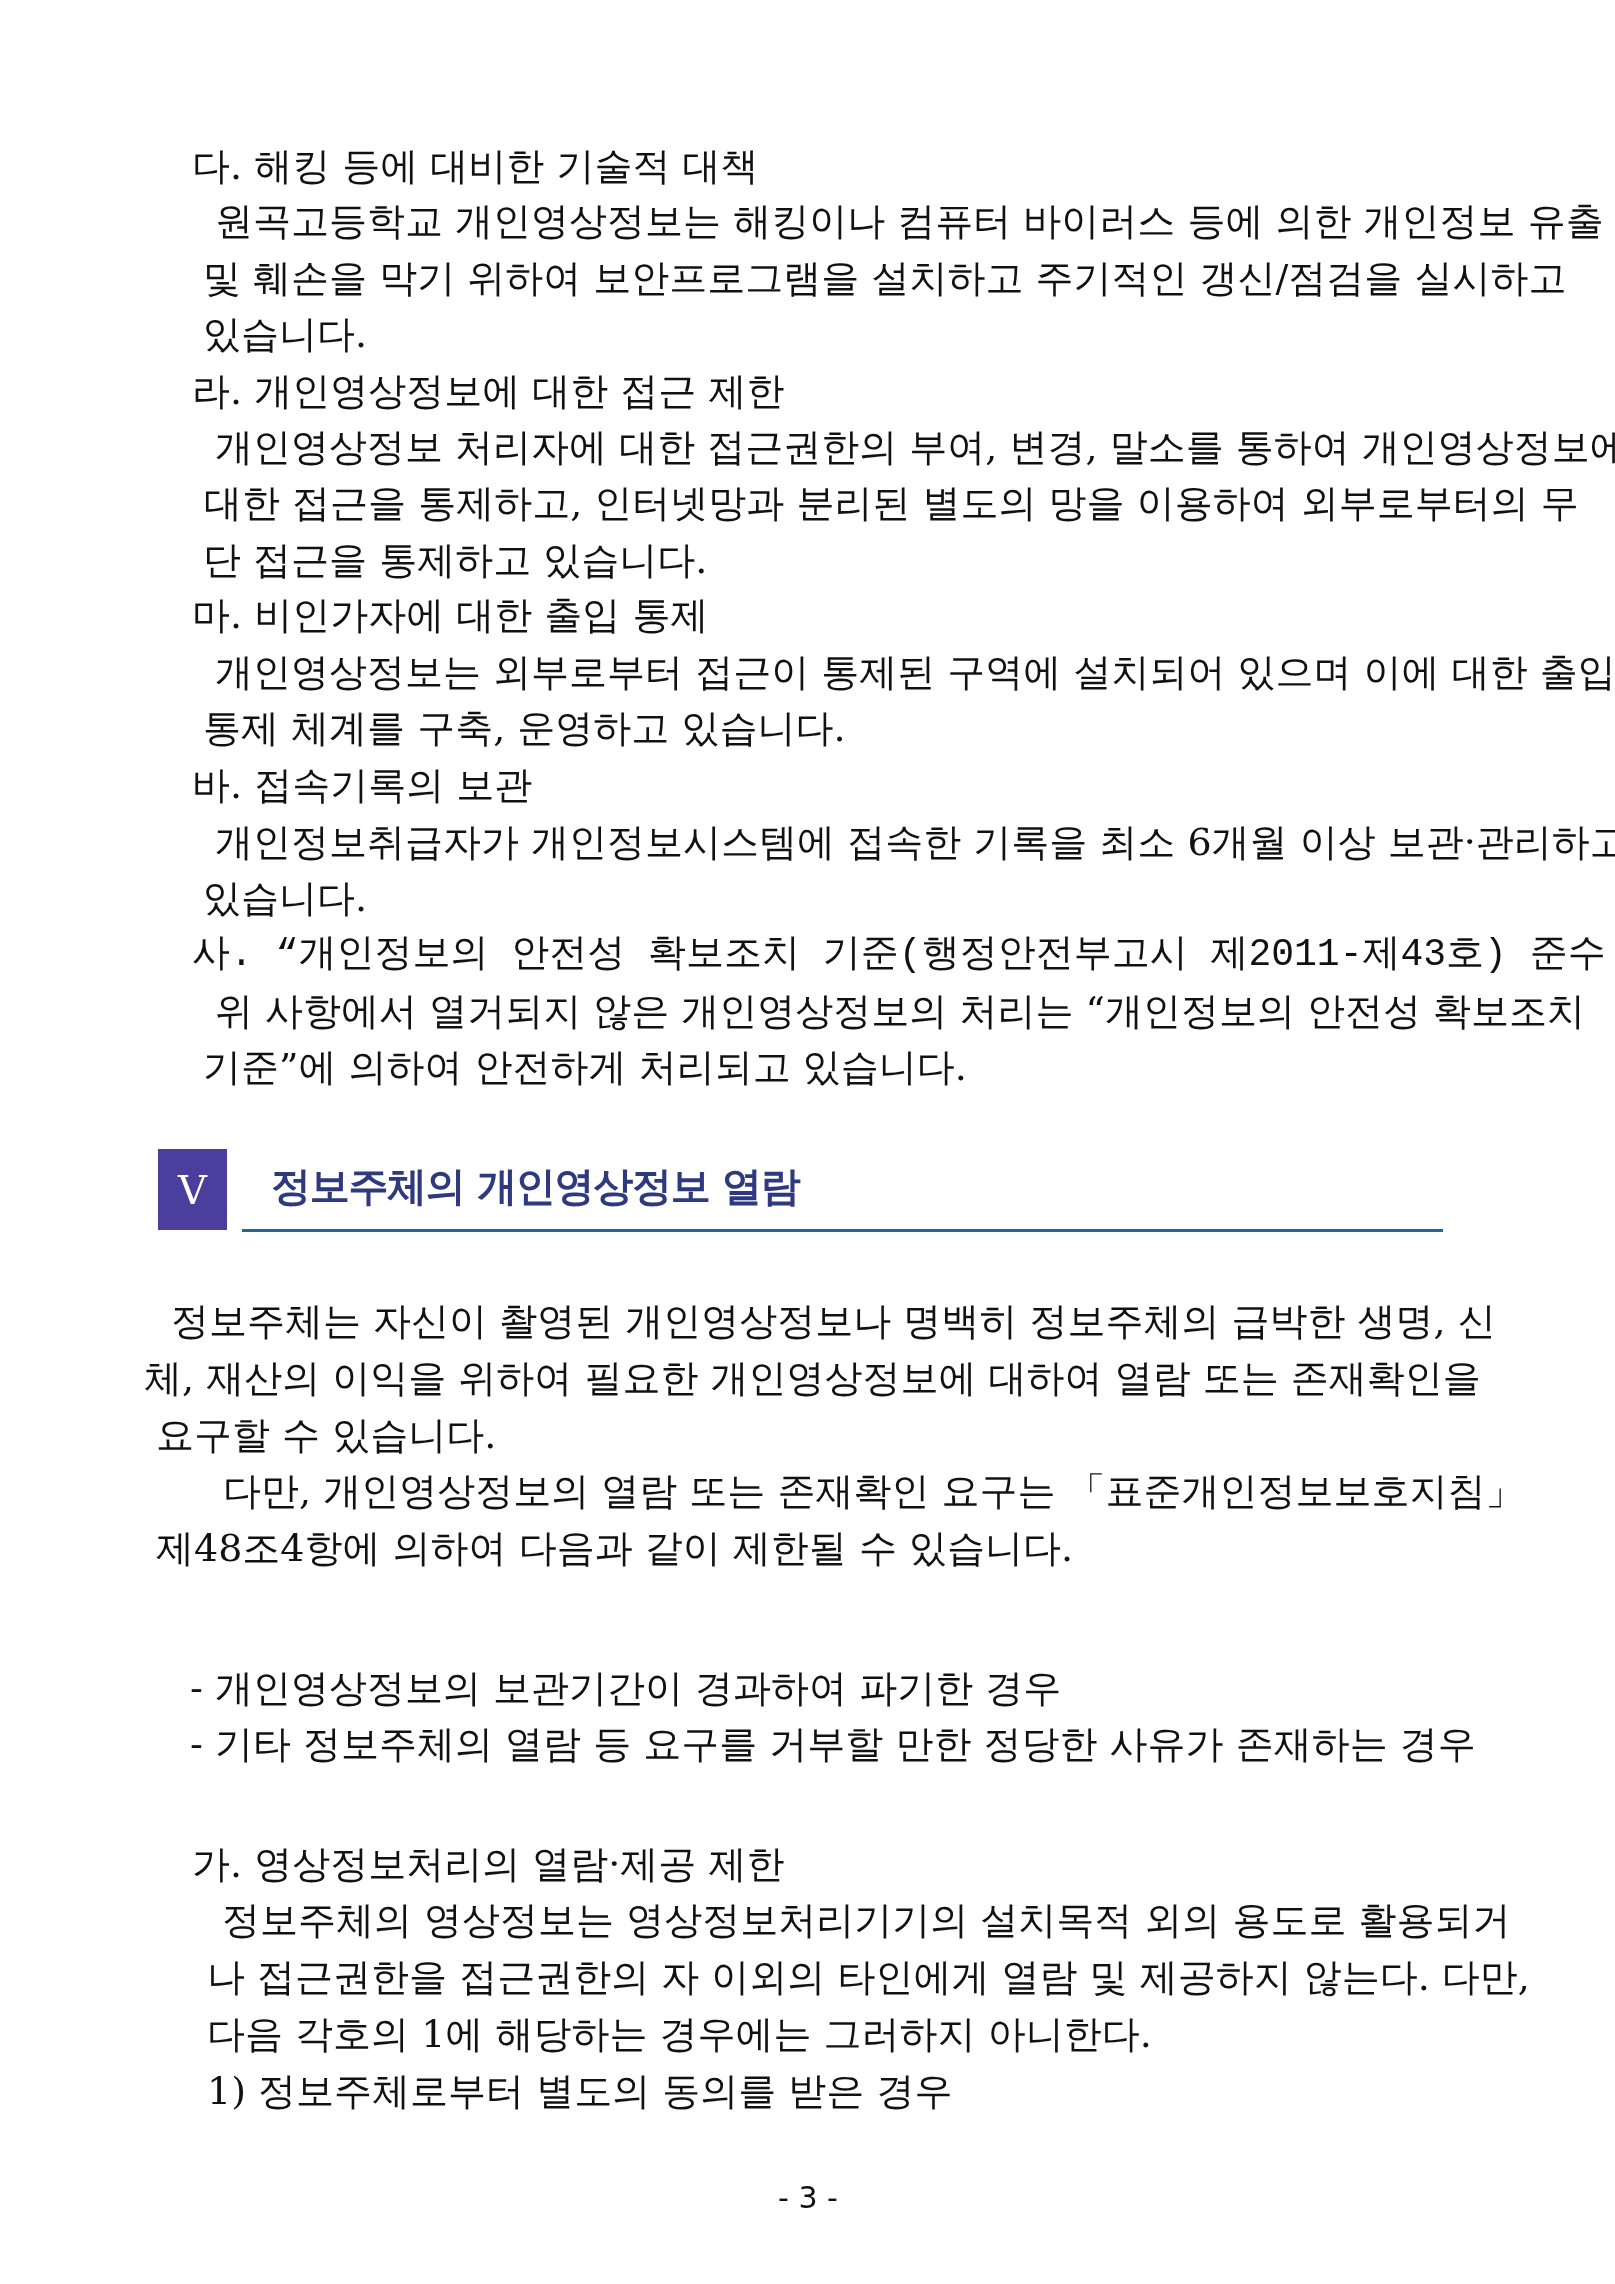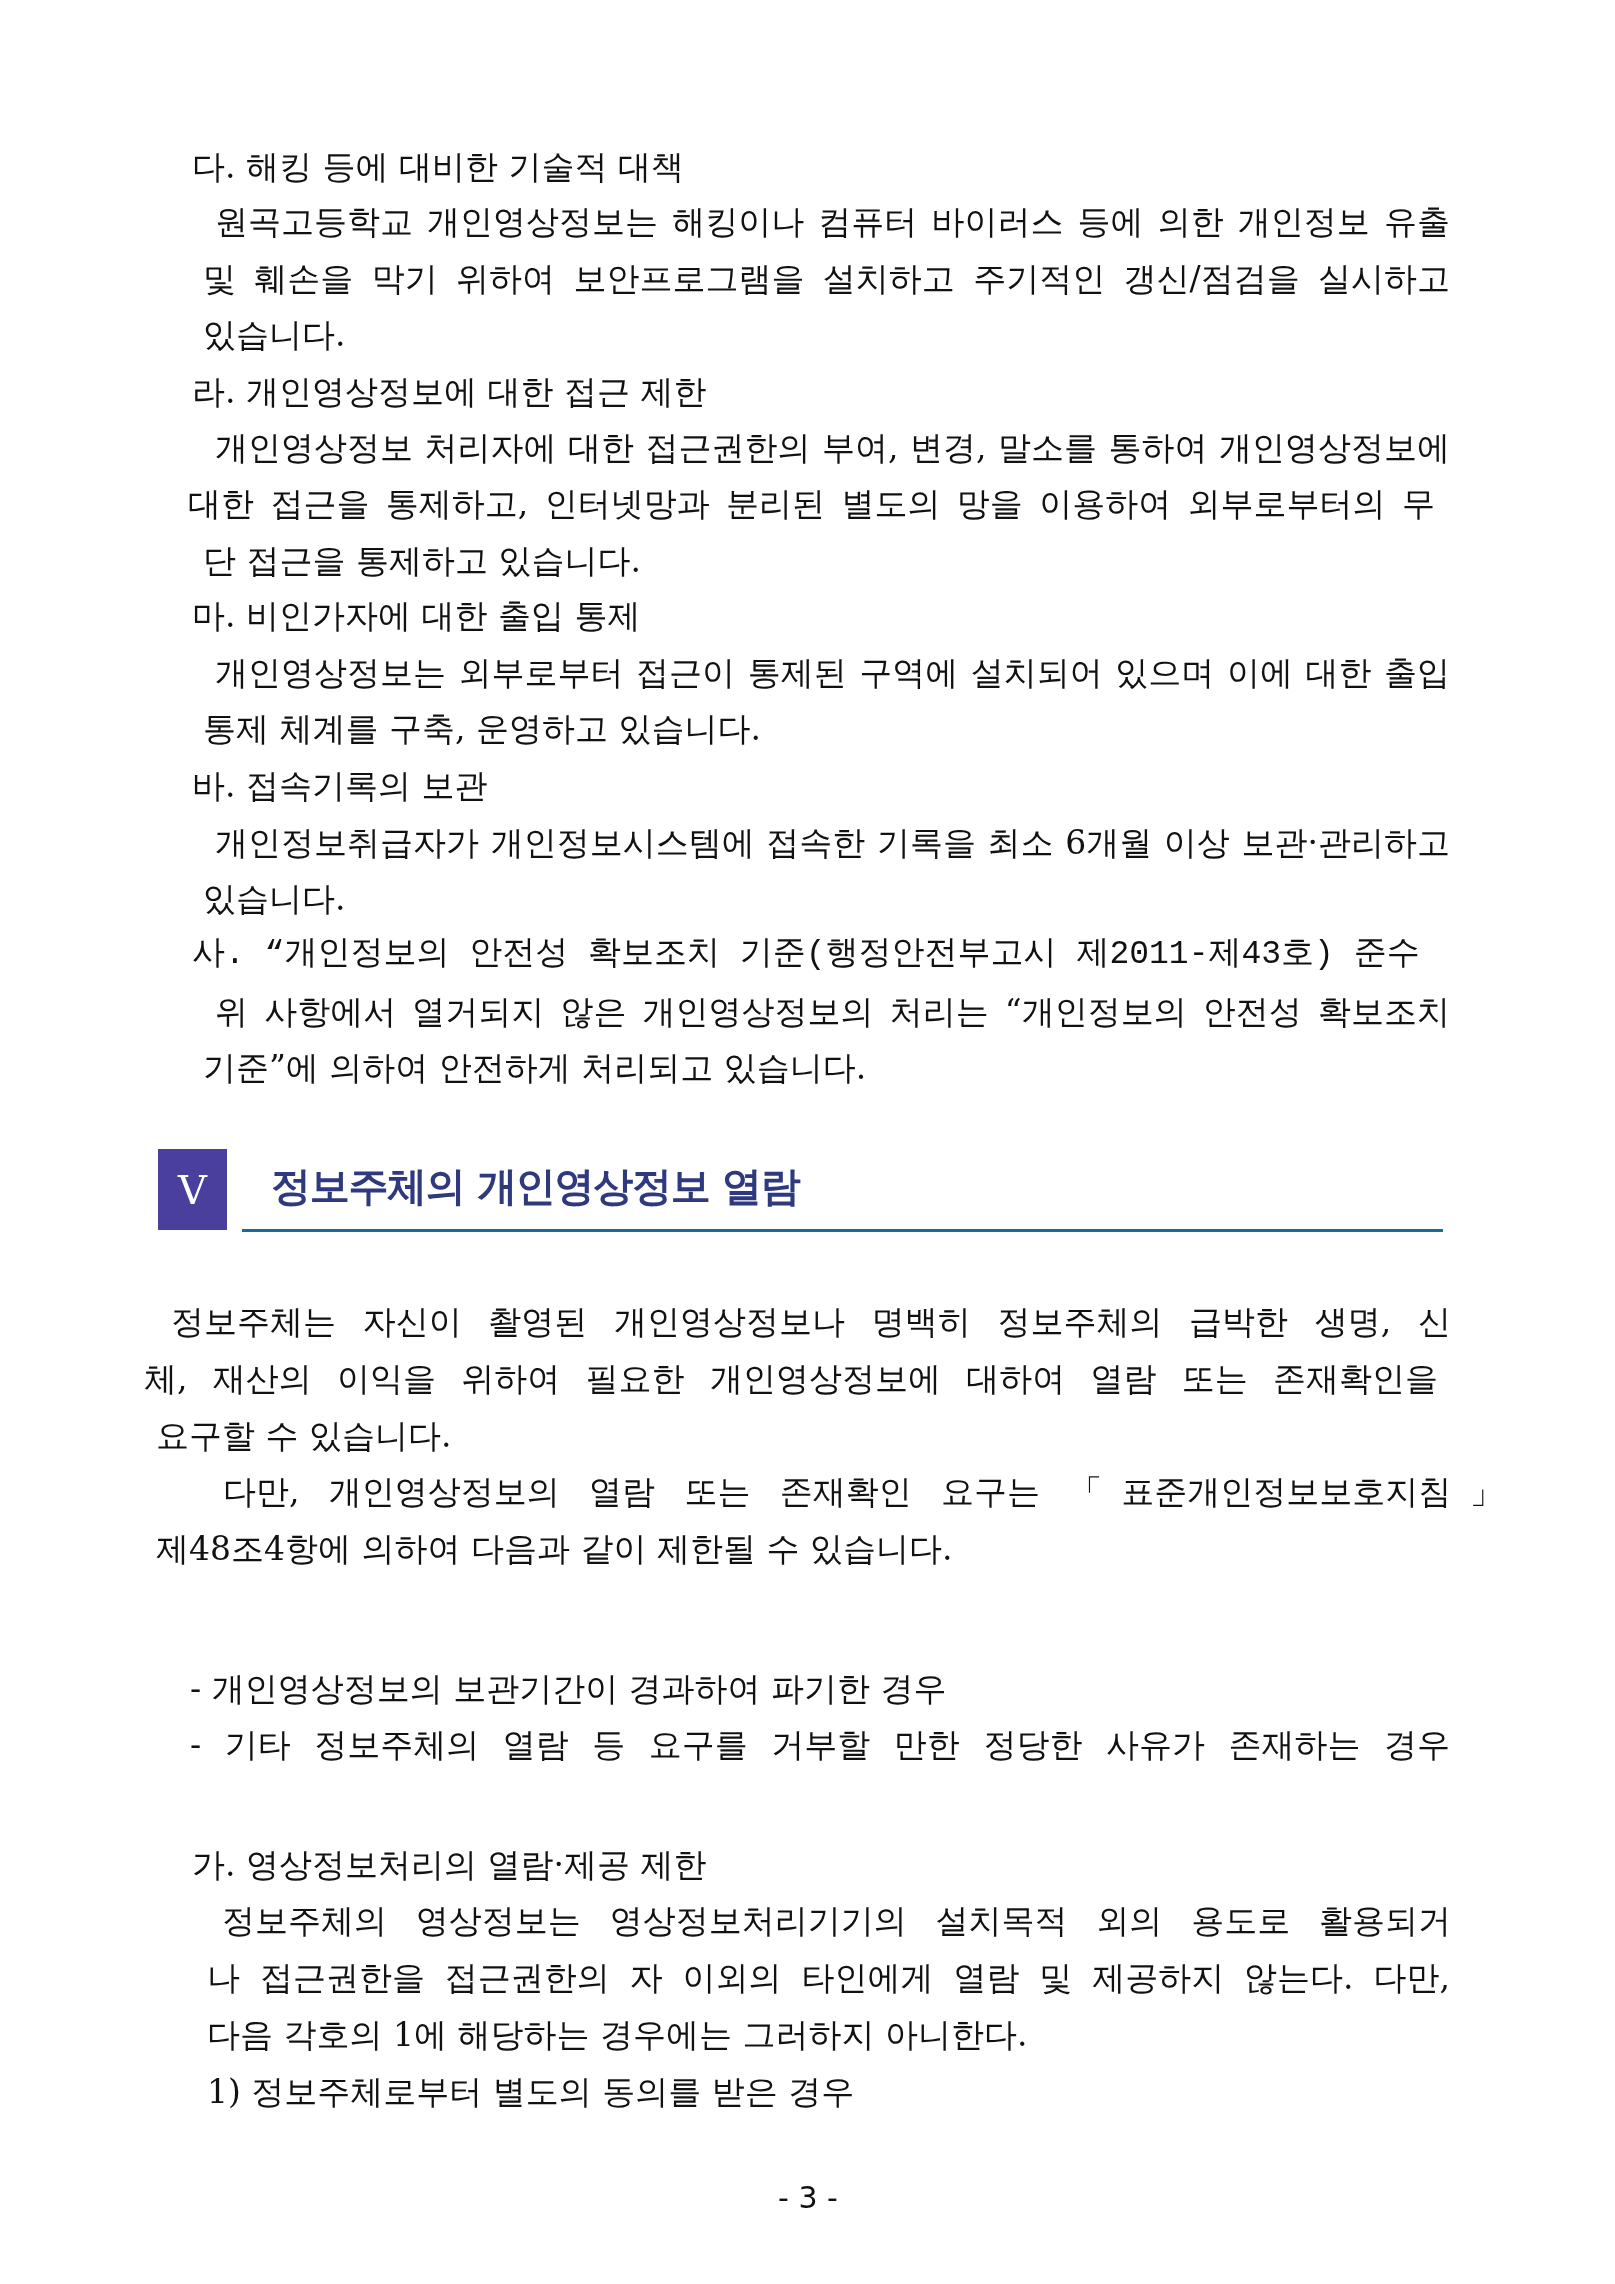--- a/index.html
+++ b/index.html
@@ -1,38 +1,38 @@
 <!DOCTYPE html>
 <html style="font-size:10.4px"><head>
 <meta charset="utf-8">
 <style>
   html, body { margin:0; padding:0; background:#ffffff; }
   body { width:1616px; height:2284px; position:relative; overflow:hidden;
          font-family:"DejaVu Serif","Liberation Serif",serif; color:#111; }
-  .line { position:absolute; font-size:33px; line-height:39px; white-space:nowrap; }
+  .line { position:absolute; font-size:38px; line-height:39px; white-space:nowrap; }
   .just { display:block; text-align:justify; text-align-last:justify; }
   .sec-box { position:absolute; left:158px; top:1149px; width:69px; height:81px;
              background:#4A3F9C; color:#fff; display:flex; align-items:center; justify-content:center;
              font-family:"DejaVu Serif","Liberation Serif",serif; font-size:40px; }
   .sec-title { position:absolute; left:271px; top:1154px; font-family:"DejaVu Sans","Liberation Sans",sans-serif;
                font-weight:bold; font-size:40px; line-height:65px; color:#2F3A7E; letter-spacing:-1.3px; white-space:nowrap; }
   .sec-rule { position:absolute; left:242px; top:1229px; width:1201px; height:3.3px; background:#1C6A9A; }
   .page-num { position:absolute; left:0; width:1616px; top:2180px; text-align:center; font-size:30px; font-family:"DejaVu Sans","Liberation Sans",sans-serif; }
 </style>
 </head>
 <body>
 
 <div class="line" style="left:192px;top:147px;">다. 해킹 등에 대비한 기술적 대책</div>
 <div class="line just" style="left:215px;top:202px;width:1235px;">원곡고등학교 개인영상정보는 해킹이나 컴퓨터 바이러스 등에 의한 개인정보 유출</div>
 <div class="line just" style="left:203px;top:259px;width:1247px;">및 훼손을 막기 위하여 보안프로그램을 설치하고 주기적인 갱신/점검을 실시하고</div>
 <div class="line" style="left:203px;top:315px;">있습니다.</div>
 
 <div class="line" style="left:192px;top:372px;">라. 개인영상정보에 대한 접근 제한</div>
 <div class="line just" style="left:215px;top:428px;width:1235px;">개인영상정보 처리자에 대한 접근권한의 부여, 변경, 말소를 통하여 개인영상정보에</div>
-<div class="line just" style="left:188px;top:484px;width:1247px;">대한 접근을 통제하고, 인터넷망과 분리된 별도의 망을 이용하여 외부로부터의 무</div>
+<div class="line just" style="left:204px;top:484px;width:1247px;">대한 접근을 통제하고, 인터넷망과 분리된 별도의 망을 이용하여 외부로부터의 무</div>
 <div class="line" style="left:203px;top:541px;">단 접근을 통제하고 있습니다.</div>
 
 <div class="line" style="left:192px;top:596px;">마. 비인가자에 대한 출입 통제</div>
 <div class="line just" style="left:215px;top:653px;width:1235px;">개인영상정보는 외부로부터 접근이 통제된 구역에 설치되어 있으며 이에 대한 출입</div>
 <div class="line" style="left:203px;top:709px;">통제 체계를 구축, 운영하고 있습니다.</div>
 
 <div class="line" style="left:192px;top:766px;">바. 접속기록의 보관</div>
 <div class="line just" style="left:215px;top:823px;width:1235px;">개인정보취급자가 개인정보시스템에 접속한 기록을 최소 6개월 이상 보관·관리하고</div>
 <div class="line" style="left:203px;top:879px;">있습니다.</div>
 

